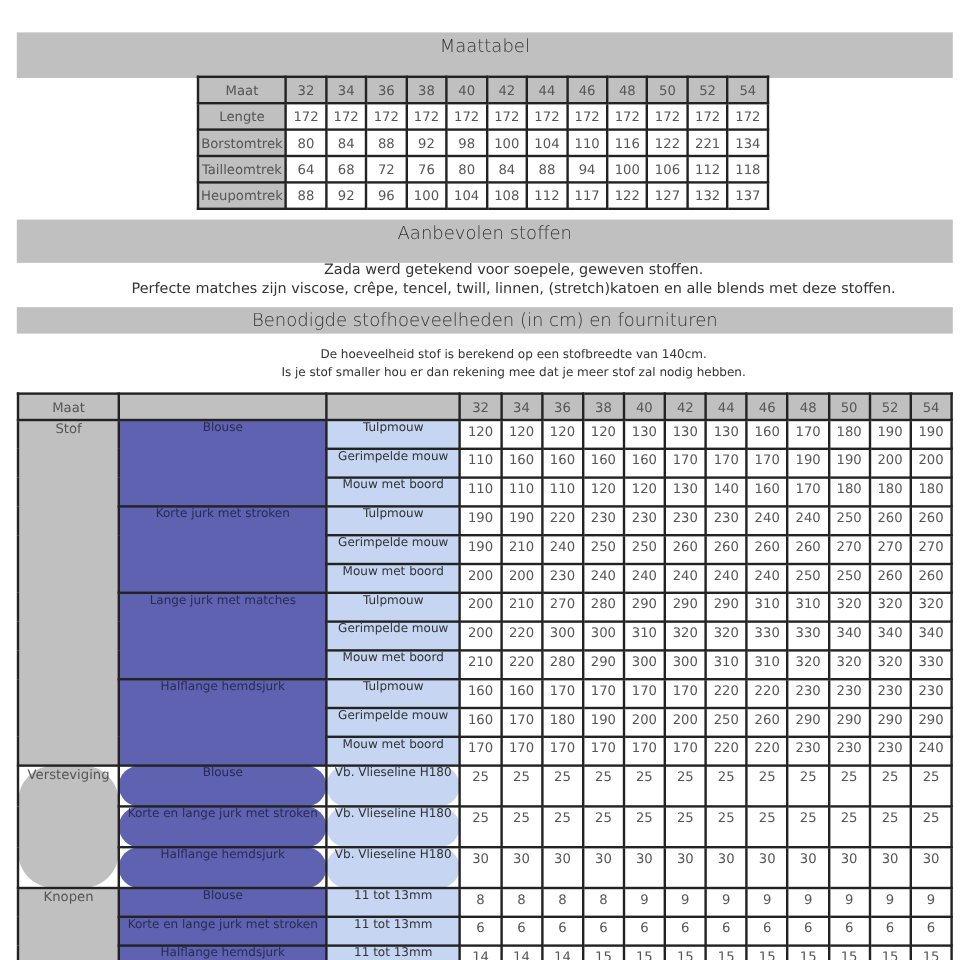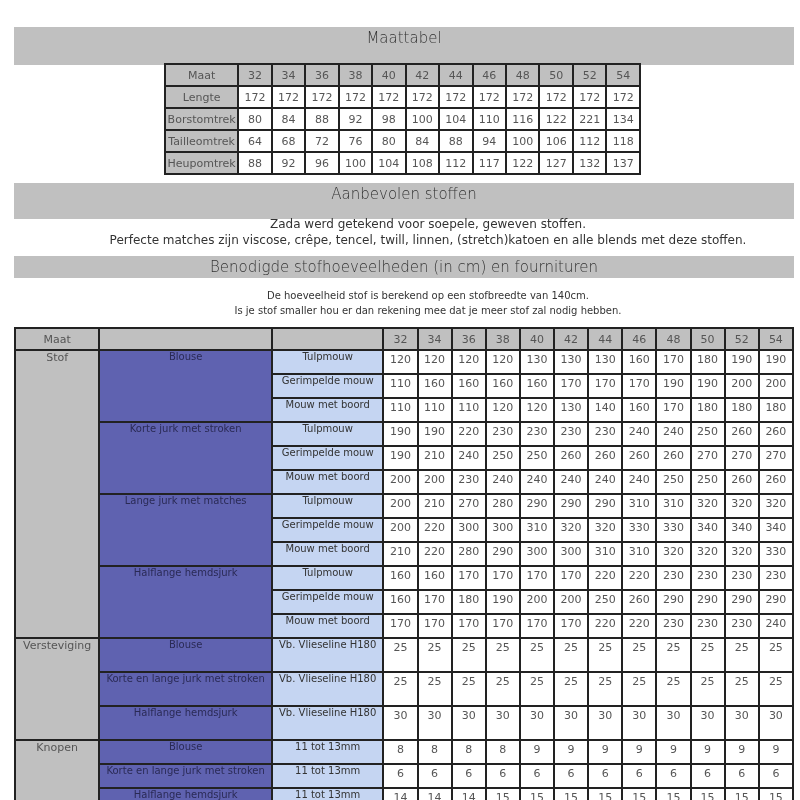--- a/index.html
+++ b/index.html
@@ -17,21 +17,21 @@
   #size-table td{height:20px;width:34px;}
   #size-table td.lbl{width:72px;background:#c0c0c0;}
   #size-table tr.hdr td{background:#c0c0c0;}
   #fab-table{left:14px;top:327px;width:780px;table-layout:fixed;}
   #fab-table td{height:20px;}
   #fab-table .gray{background:#c0c0c0;vertical-align:top;}
   #fab-table .purple{background:#5f62b0;color:#2a2a55;vertical-align:top;font-size:10px;}
   #fab-table .blue{background:#c5d5f2;font-size:10px;color:#333;vertical-align:top;}
   #fab-table tr.hdr td{background:#c0c0c0;}
   #fab-table td.num{vertical-align:top;padding-top:2px;}
-  #fab-table tr.tall td{height:30px;}
+  #fab-table tr.tall td{height:30px;border-radius:30px;}
   #fab-table tr.taller td{height:34px;}
 </style>
 </head>
 <body>
 
 <div class="bar bar1">Maattabel</div>
 
 <table id="size-table">
   <tbody id="size-body">
       <tr class="hdr">

